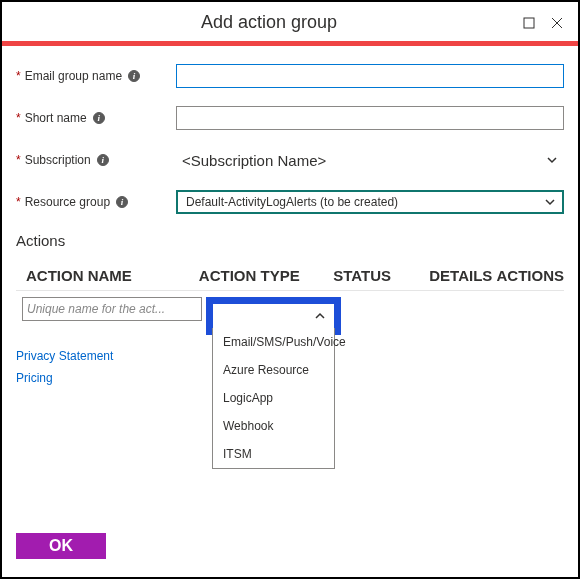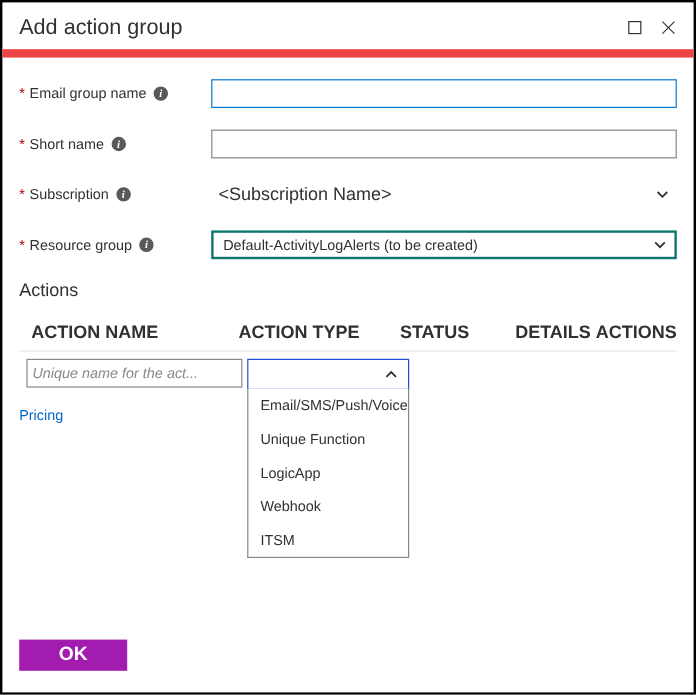--- a/index.html
+++ b/index.html
@@ -15,21 +15,22 @@
     height: 579px;
     border: 2px solid #000;
     position: relative;
     display: flex;
     flex-direction: column;
   }
   .titlebar {
     display: flex;
     align-items: center;
     padding: 10px 14px 8px 14px;
-    border-bottom: 7px solid #ef4444;
+    border-bottom: 5px solid #ef4444;
+    text-align: center;
   }
   .titlebar h1 {
     font-size: 18px;
     font-weight: 400;
     margin: 0;
     flex: 1;
     color: #323130;
   }
   .titlebar .win-btns {
     display: flex;
@@ -157,21 +158,21 @@
     padding: 2px 4px;
     font-style: italic;
     font-size: 12px;
     color: #888;
     font-family: inherit;
     margin-left: 6px;
   }
   .name-input::placeholder { font-style: italic; color: #888; }
   .type-dropdown {
     width: 135px;
-    border: 1px solid #1d4ed8;
+    border: 7px solid #1d4ed8;
     position: relative;
   }
   .type-dropdown .dd-head {
     height: 24px;
     display: flex;
     align-items: center;
     justify-content: flex-end;
     padding: 0 8px;
     cursor: pointer;
   }
@@ -297,30 +298,31 @@
         </div>
         <div class="col-type">
           <div class="type-dropdown">
             <div class="dd-head">
               <svg width="12" height="12" viewBox="0 0 12 12">
                   <polyline points="2,8 6,4 10,8" fill="none" stroke="#323130" stroke-width="1.5"></polyline>
                 </svg>
             </div>
             <div class="dd-menu">
               <div class="dd-item">Email/SMS/Push/Voice</div>
-              <div class="dd-item">Unique Function</div>
+              <div class="dd-item">Azure Resource</div>
               <div class="dd-item">LogicApp</div>
               <div class="dd-item">Webhook</div>
               <div class="dd-item">ITSM</div>
             </div>
           </div>
         </div>
       </div>
     </div>
 
+    <div class="link">Privacy Statement</div>
     <div class="link">Pricing</div>
 
   </div>
 
   <div class="footer">
     <button class="ok-btn">OK</button>
   </div>
 
 </div>
 

